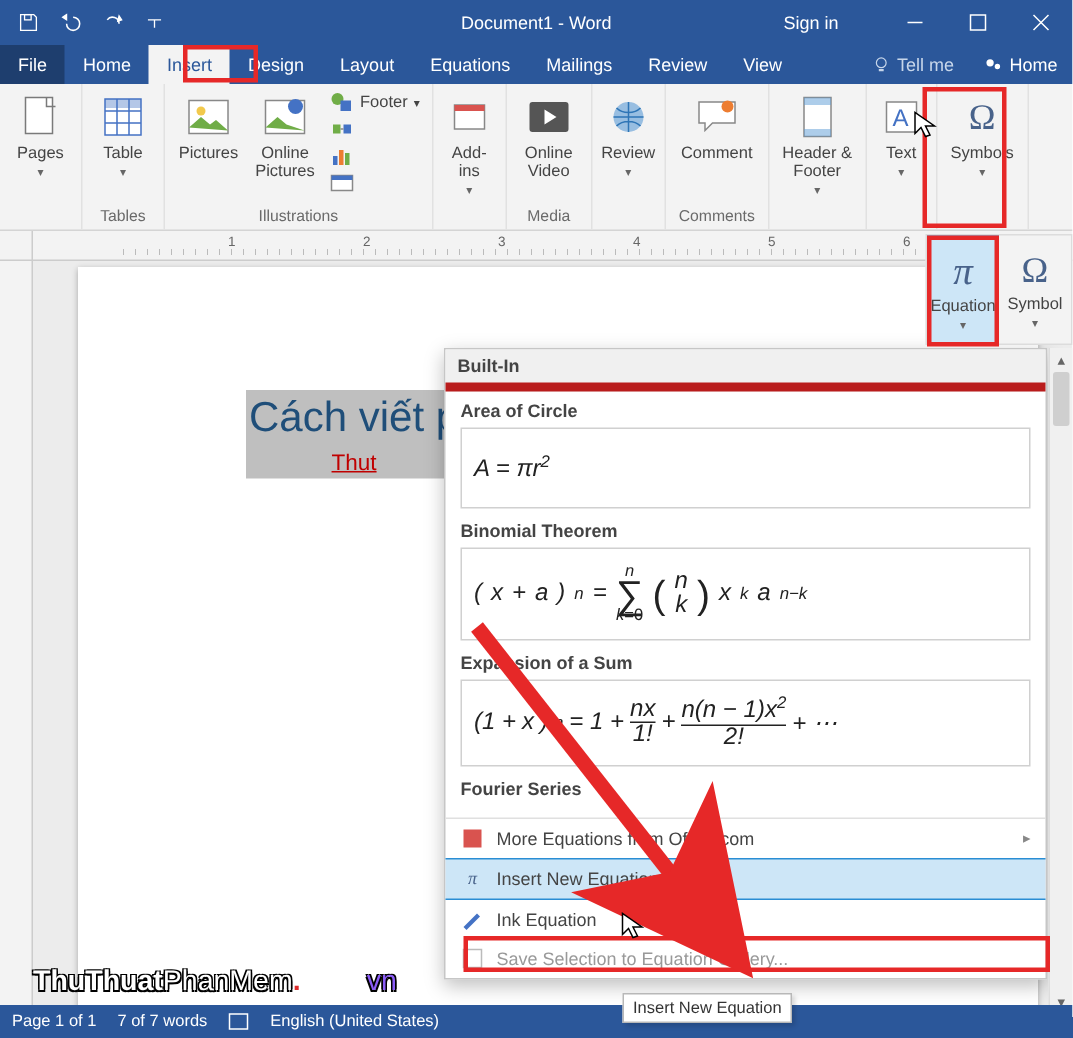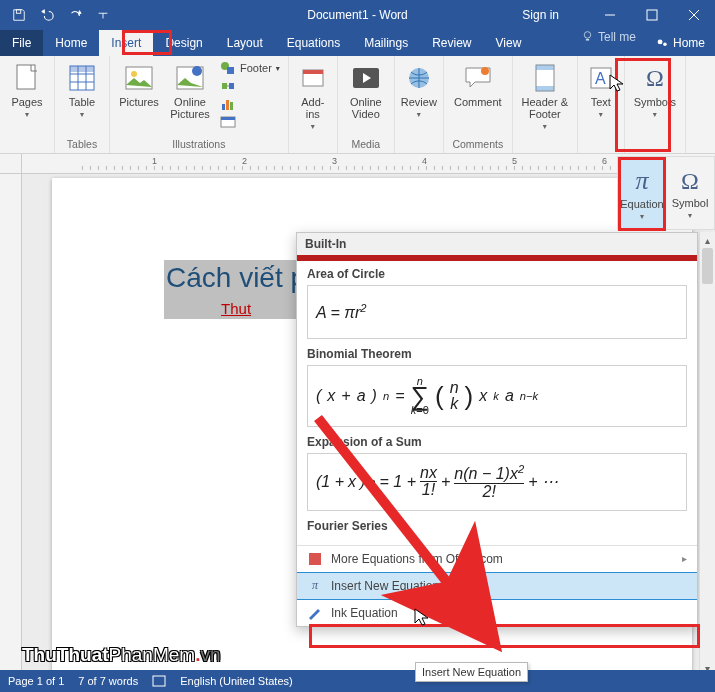--- a/index.html
+++ b/index.html
@@ -16,21 +16,21 @@
 .win-btns { display: flex; }
 .win-btn { width: 42px; height: 30px; display: flex; align-items: center; justify-content: center; color: #fff; }
 .win-btn svg { width: 12px; height: 12px; stroke: #fff; fill: none; stroke-width: 1; }
 
 
 .tabs { height: 26px; background: #2b579a; display: flex; align-items: stretch; }
 .tab { padding: 0 12px; display: flex; align-items: center; color: #fff; font-size: 12px; cursor: pointer; text-align: center; }
 .tab.active { background: #f3f3f3; color: #2b579a; }
 .tab.file { background: #1e3e6e; }
 .tabs .spacer { flex: 1; }
-.tellme { color: #c7d6ea; display: flex; gap: 4px; padding: 0 10px; }
+.tellme { color: #c7d6ea; display: flex; align-items: center; gap: 4px; padding: 0 10px; }
 .share { color: #fff; display: flex; align-items: center; gap: 4px; padding: 0 10px; }
 .share svg, .tellme svg { width: 13px; height: 13px; fill: #c7d6ea; }
 
 
 .ribbon { height: 98px; background: #f3f3f3; border-bottom: 1px solid #d4d4d4; display: flex; }
 .group { border-right: 1px solid #e1e1e1; display: flex; flex-direction: column; justify-content: space-between; padding: 2px 4px 0; }
 .group .controls { display: flex; align-items: flex-start; }
 .group-label { font-size: 10.5px; color: #6a6a6a; text-align: center; padding: 1px 0 3px; }
 .big-btn { display: flex; flex-direction: column; align-items: center; width: 46px; padding: 4px 2px; cursor: pointer; }
 .big-btn .icon-wrap { width: 32px; height: 32px; display: flex; align-items: center; justify-content: center; margin-bottom: 2px; }
@@ -82,21 +82,21 @@
 .es-btn.active { background: #cde6f7; border: 1px solid #2a8dd4; }
 
 
 .status-bar { position: absolute; left: 0; right: 0; bottom: 0; height: 22px; background: #2b579a; color: #fff; display: flex; align-items: center; font-size: 11px; padding: 0 8px; gap: 14px; z-index: 200; }
 .status-bar .cell { display: flex; align-items: center; gap: 4px; }
 
 
 .watermark { position: absolute; left: 22px; bottom: 26px; font-family: Arial, sans-serif; font-weight: 700; font-size: 19px; color: #fff; text-shadow: -1px -1px 0 #000, 1px -1px 0 #000, -1px 1px 0 #000, 1px 1px 0 #000; z-index: 210; }
 .watermark .light { font-weight: 400; }
 .watermark .dot { color: #dd2a2a; -webkit-text-stroke: 0; text-shadow: none; }
-.watermark .ext { color: #737373; font-weight: 400; }
+.watermark .ext { color: #8b5cf6; font-weight: 400; margin-left: 44px; }
 
 
 .tooltip { position: absolute; font-size: 11px; background: #fff; border: 1px solid #b8b8b8; padding: 3px 6px; color: #333; box-shadow: 2px 2px 3px rgba(0,0,0,.15); z-index: 300; }
 
 
 .arrow-svg { position: absolute; z-index: 150; pointer-events: none; }
 
 
 .cursor-img { position: absolute; z-index: 160; pointer-events: none; }
 .cursor-img svg { width: 18px; height: 18px; }
@@ -496,20 +496,28 @@
       <span>Insert New Equation</span>
     </div>
     <div class="fp-row">
       <span class="fp-icon">
           <svg width="16" height="16" viewBox="0 0 16 16">
             <path d="M2 13l9-9 2 2-9 9z" fill="#4472c4"></path>
           </svg>
         </span>
       <span>Ink Equation</span>
     </div>
+    <div class="fp-row" style="color:#999">
+      <span class="fp-icon">
+          <svg width="16" height="16" viewBox="0 0 16 16">
+            <rect x="2" y="2" width="12" height="12" fill="none" stroke="#bbb"></rect>
+          </svg>
+        </span>
+      <span>Save Selection to Equation Gallery...</span>
+    </div>
   </div>
 </div>
 
 <div class="vscroll" style="top:232px; height:444px; right:0;">
   <div class="arrow">▴</div>
   <div class="track">
       <div class="thumb"></div>
     </div>
   <div class="arrow" style="position:absolute;bottom:0;left:0;right:0">▾</div>
 </div>

